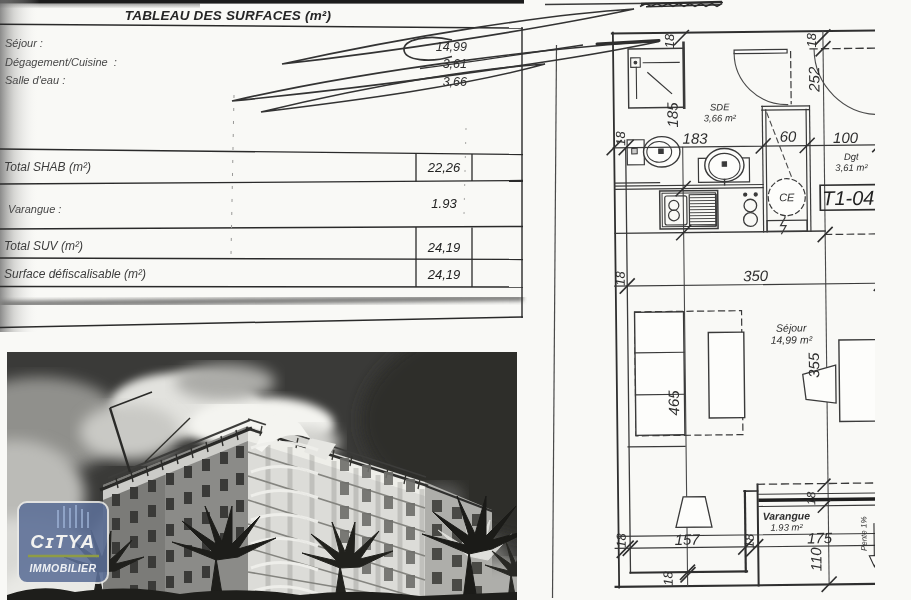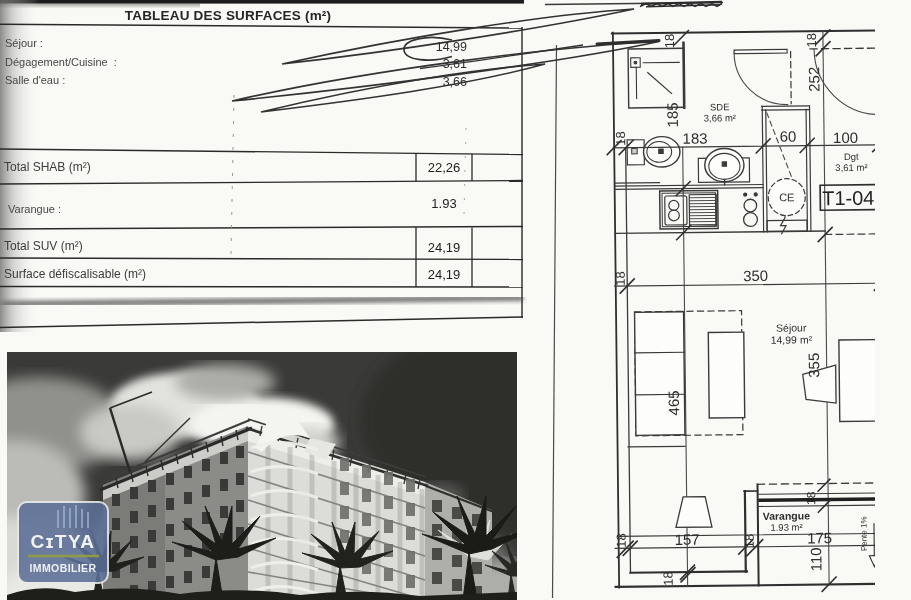--- a/index.html
+++ b/index.html
@@ -1,17 +1,17 @@
 <!DOCTYPE html>
 <html><head>
 <meta charset="utf-8">
 <style>
   html,body{margin:0;padding:0;background:#f9f9f6;}
   #page{position:relative;width:875px;height:600px;overflow:hidden;
-        font-family:"Liberation Sans", sans-serif;}
+        font-family:"Liberation Sans", sans-serif;font-style:italic;}
   svg text{font-family:"Liberation Sans", sans-serif;}
 </style>
 </head>
 <body>
 <div id="page">
 <svg width="911" height="600" viewBox="0 0 911 600">
 <defs>
   <filter id="blur2">
           <feGaussianBlur stdDeviation="2"></feGaussianBlur>
         </filter>

